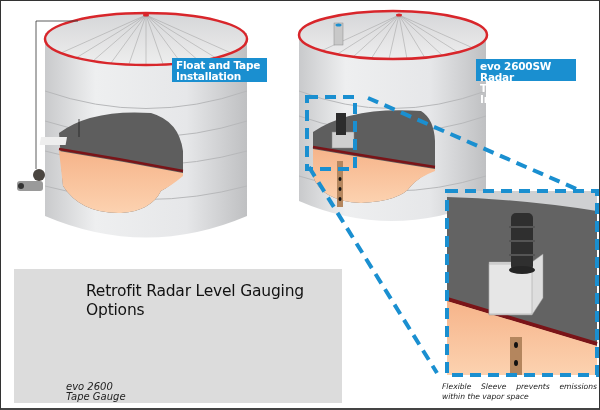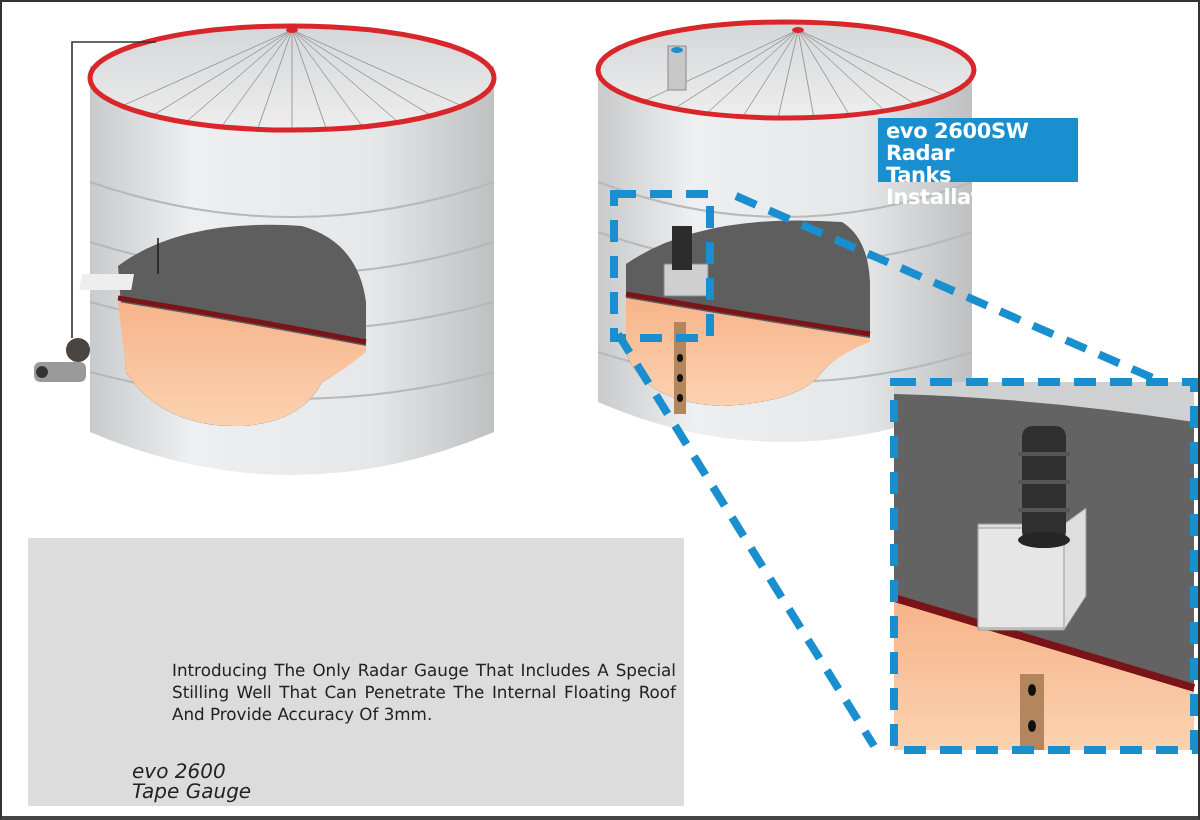--- a/index.html
+++ b/index.html
@@ -2,21 +2,21 @@
 <html><head>
 <meta charset="utf-8">
 <style>
   * { box-sizing: border-box; margin: 0; padding: 0; }
   html, body { width: 600px; height: 410px; overflow: hidden; background: #fff; }
   body { font-family: "Liberation Sans", sans-serif; position: relative; }
   .frame { position: absolute; left: 0; top: 0; width: 600px; height: 410px; border: 1px solid #333; border-bottom: 2px solid #444; background: #fff; }
   svg.art { position: absolute; left: 0; top: 0; }
   .callout { position: absolute; background: #1a8fd0; color: #fff; font-weight: bold; font-size: 10.5px; line-height: 11px; padding: 2px 4px; font-family: "DejaVu Sans", sans-serif; letter-spacing: -0.2px; }
   .callout-float { left: 171px; top: 57px; width: 95px; height: 24px; }
-  .callout-radar { left: 438px; top: 58px; width: 100px; height: 32px; }
+  .callout-radar { left: 475px; top: 58px; width: 100px; height: 22px; }
   .info-panel { position: absolute; left: 13px; top: 268px; width: 328px; height: 134px; background: #dcdcdc; }
   .info-title { position: absolute; left: 72px; top: 13px; width: 260px; font-family: "DejaVu Sans", sans-serif; font-size: 15.5px; line-height: 19px; color: #111; letter-spacing: -0.2px; }
   .info-body { position: absolute; left: 72px; top: 61px; width: 252px; font-family: "DejaVu Sans", sans-serif; font-size: 8.4px; line-height: 11px; color: #222; text-align: justify; }
   .gauge-label { position: absolute; left: 52px; top: 113px; font-family: "DejaVu Sans", sans-serif; font-style: italic; font-size: 10px; line-height: 9.5px; color: #222; }
   .sleeve-note { position: absolute; left: 441px; top: 381px; width: 155px; font-family: "DejaVu Sans", sans-serif; font-style: italic; font-size: 7.6px; line-height: 10px; color: #222; text-align: justify; text-align-last: left; }
 </style>
 </head>
 <body>
 
 <div class="frame">
@@ -146,30 +146,35 @@
     <line x1="308" y1="166" x2="436" y2="372"></line>
   </g>
 
   <g>
     <rect x="19" y="272" width="20" height="44" rx="2" fill="url(#gaugeG)"></rect>
     <rect x="16" y="314" width="26" height="12" fill="url(#gaugeG)"></rect>
     <path d="M17 326 L41 326 L45 398 L13 398 Z" fill="url(#gaugeG)"></path>
   </g>
 </svg>
 
+<div class="callout callout-float">
+  <div>Float and Tape</div>
+  <div>Installation</div>
+</div>
 
 <div class="callout callout-radar">
   <div>evo 2600SW Radar</div>
   <div>Tanks Installation</div>
 </div>
 
 <div class="info-panel">
   <div class="info-title">
+    <div>Retrofit Radar Level Gauging Options</div>
   </div>
-  <div class="info-body">Introducing The Only Radar Gauge That Includes A Special Stilling Well That Can Penetrate The Internal Floating Roof And Provide Accuracy Of 3mm.</div>
   <div class="gauge-label">
     <div>evo 2600</div>
     <div>Tape Gauge</div>
   </div>
 </div>
 
+<div class="sleeve-note">Flexible Sleeve prevents emissions within the vapor space</div>
 
 </div>
 
 </body></html>

